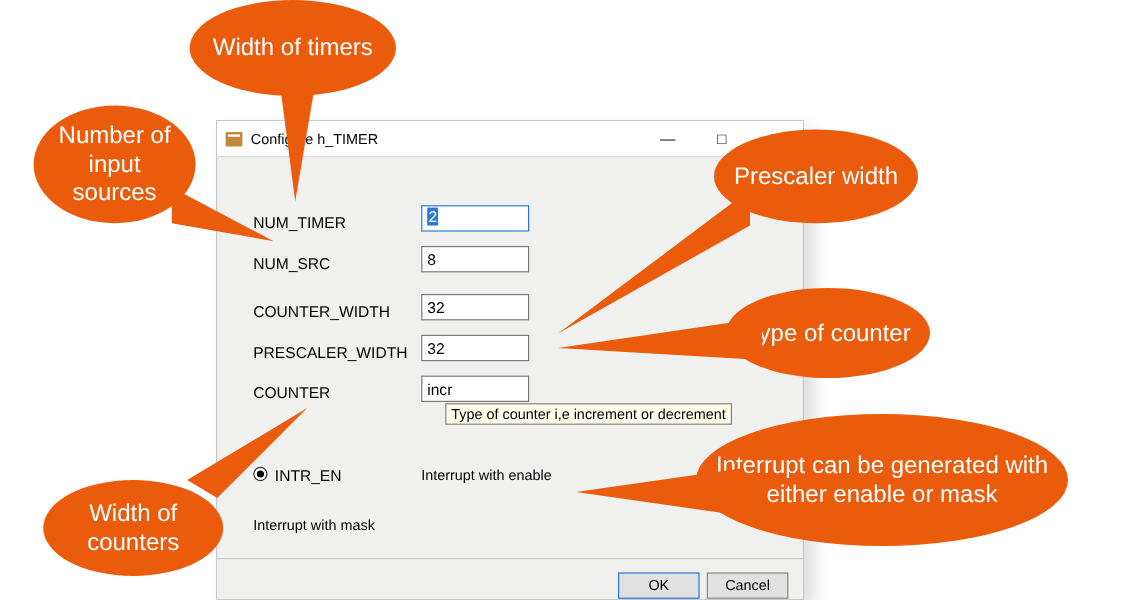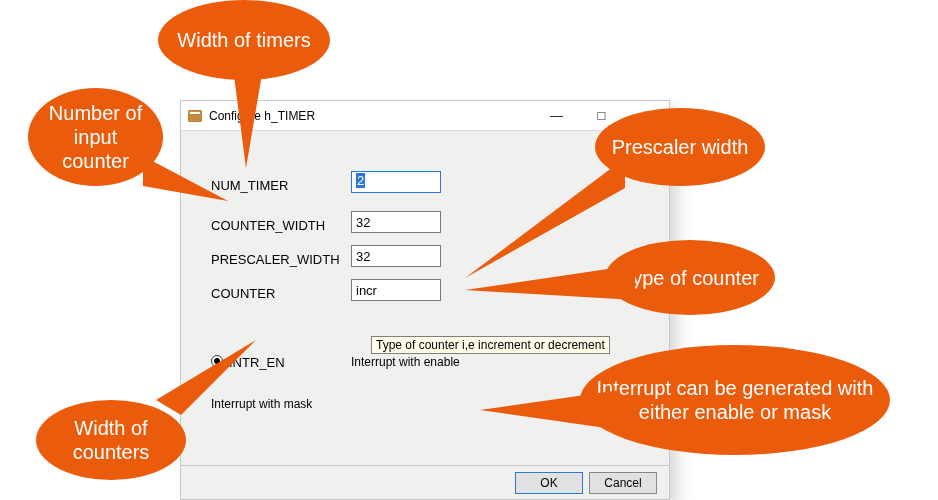--- a/index.html
+++ b/index.html
@@ -30,21 +30,21 @@
     .form-input.active .sel { background:#2a79d7; color:#fff; padding:0 1px;}
 
     .tooltip { position: absolute; left: 190px; top: 205px; border: 1px solid #808080; background: #fffde9; font-size: 12px; padding: 1px 4px; }
 
     .radio-row { display:flex; align-items:center; height: 30px; margin-top: 12px;}
     .radio-row .r { width: 140px; display:flex; align-items:flex-start; gap:6px;}
     .radio { width:12px; height:12px; border:1px solid #333; border-radius:50%; display:inline-flex; align-items:center; justify-content:center; background:#fff;}
     .radio.sel::after { content:""; width:6px; height:6px; background:#000; border-radius:50%; }
     .radio-desc { font-size: 12px; }
 
-    .dialog-footer { border-top: 1px solid #c8c8c8; height: 34px; display:flex; justify-content:flex-end; align-items:center; gap:6px; padding-right:12px; background:#f0f0ef;}
+    .dialog-footer { border-top: 1px solid #c8c8c8; height: 34px; display:flex; justify-content:flex-end; align-items:flex-end; gap:6px; padding-right:12px; background:#f0f0ef;}
     .dlg-btn { width: 68px; height: 22px; border: 1px solid #888; background: #e1e1e1; font-size: 12px; display:flex; align-items:center; justify-content:center;}
     .dlg-btn.primary { border: 1px solid #2a79d7; }
 
     
     .callout { position:absolute; color:#fff; text-align:center; font-size:20px; line-height:1.2; }
     .callout .bubble { background:#ea5b0c; border-radius:50%; display:flex; align-items:center; justify-content:center; padding:8px 10px; width:100%; height:100%; }
     .callout svg.tail { position:absolute; fill:#ea5b0c; }
 
     .c1 { left: 158px; top: 0px;  width: 172px; height: 80px; }
     .c1 .tail{ left: 70px; top: 68px; width: 40px; height: 100px; }
@@ -79,20 +79,24 @@
       <div class="sysbtn">□</div>
       <div class="sysbtn">✕</div>
     </div>
   </div>
 
   <div class="dialog-body">
     <div class="form-row">
       <span class="form-label">NUM_TIMER</span>
       <div class="form-input active"><span class="sel">2</span></div>
     </div>
+    <div class="form-row">
+      <span class="form-label">NUM_SRC</span>
+      <input class="form-input" value="8" style="">
+    </div>
     <div class="form-row gap">
       <span class="form-label">COUNTER_WIDTH</span>
       <input class="form-input" value="32" style="">
     </div>
     <div class="form-row">
       <span class="form-label">PRESCALER_WIDTH</span>
       <input class="form-input" value="32" style="">
     </div>
     <div class="form-row">
       <span class="form-label">COUNTER</span>
@@ -125,21 +129,21 @@
     </svg>
   <div class="bubble">
       <span>Width of timers</span>
     </div>
 </div>
 <div class="callout c2">
   <svg class="tail" viewBox="0 0 85 60" preserveAspectRatio="none">
       <polygon points="0,10 0,40 85,55"></polygon>
     </svg>
   <div class="bubble">
-      <span>Number of input counter</span>
+      <span>Number of input sources</span>
     </div>
 </div>
 <div class="callout c3">
   <svg class="tail" viewBox="0 0 160 120" preserveAspectRatio="none">
       <polygon points="160,0 160,30 0,120"></polygon>
     </svg>
   <div class="bubble">
       <span>Prescaler width</span>
     </div>
 </div>

